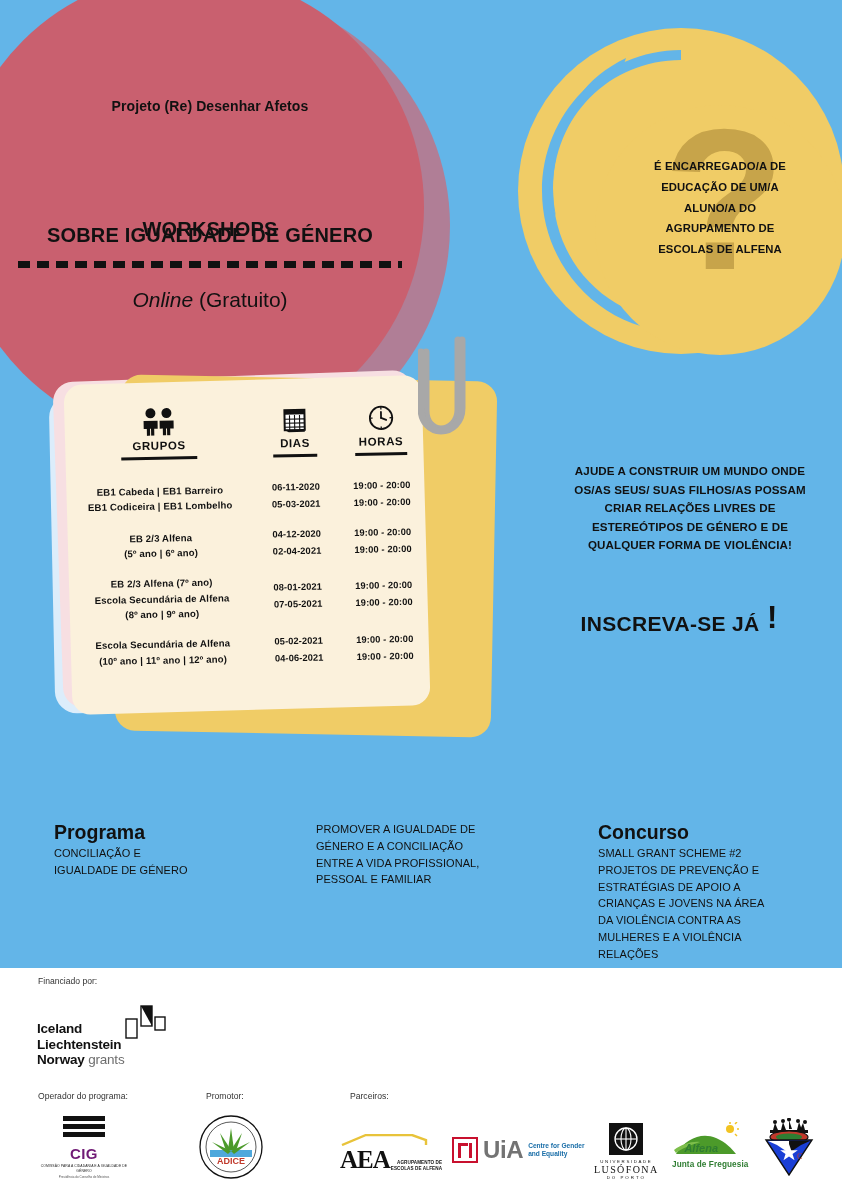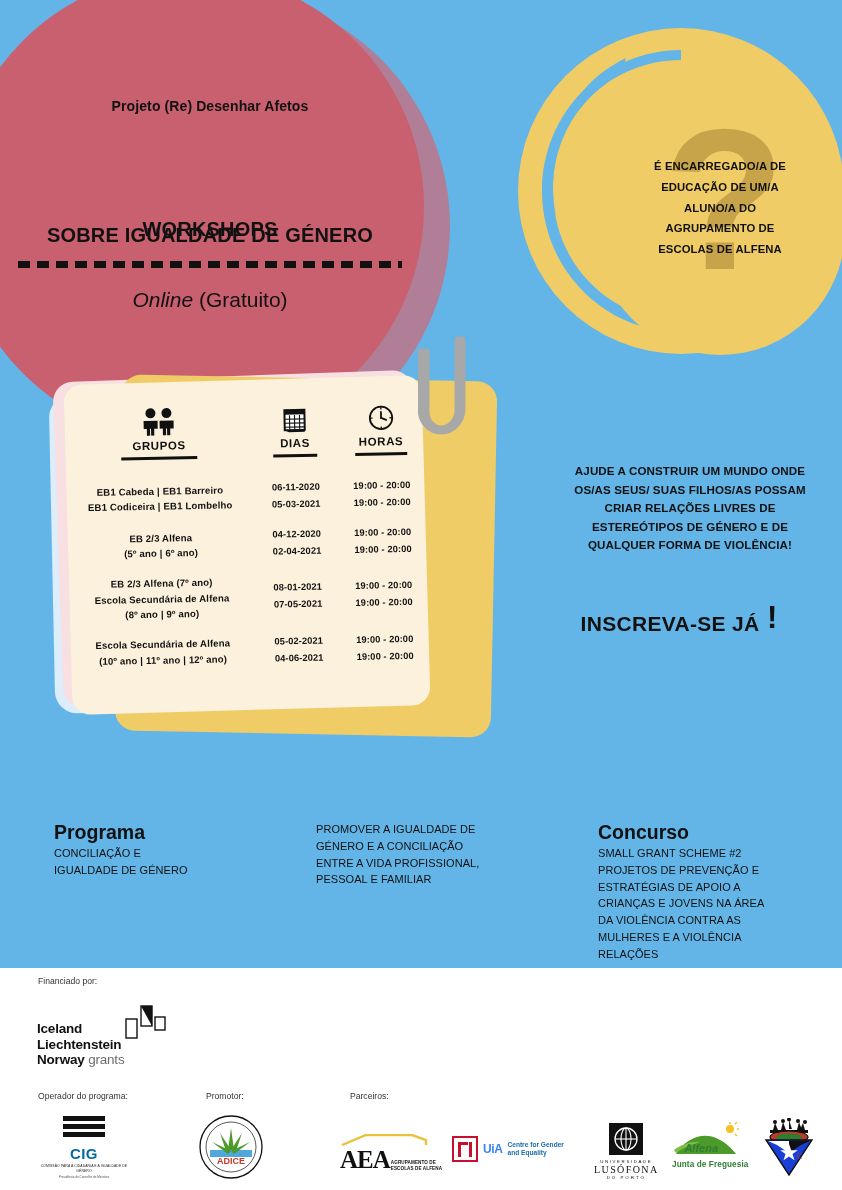--- a/index.html
+++ b/index.html
@@ -337,54 +337,54 @@
   .cig {
     position: absolute;
     left: 38px; top: 1116px;
     width: 92px; text-align: center;
   }
   .cig-bars { width: 42px; margin: 0 auto; }
   .cig-bar {
     height: 5px; background: #111111; margin-bottom: 3px;
   }
   .cig-name {
-    font-size: 15px; font-weight: bold; color: #0369a1;
+    font-size: 15px; font-weight: bold; color: #701a75;
     letter-spacing: .4px; margin-top: 8px;
   }
   .cig-sub {
     font-size: 3.4px; color: #222222; line-height: 4.6px;
     margin-top: 2px; letter-spacing: .1px;
   }
   .cig-sub2 { font-size: 3px; color: #555555; margin-top: 2px; }
 
   
   .adice {
     position: absolute;
     left: 198px; top: 1114px;
     width: 66px; height: 66px;
   }
 
   
-  .aea   { position: absolute; left: 340px; top: 1134px; }
+  .aea   { position: absolute; left: 340px; top: 1134px; text-align: right; }
   .uia   { position: absolute; left: 452px; top: 1136px; }
   .luso  { position: absolute; left: 594px; top: 1122px; }
   .junta { position: absolute; left: 672px; top: 1122px; }
   .crest { position: absolute; left: 760px; top: 1118px; }
 
   .aea-word {
     font-family: "Liberation Serif", serif;
     font-size: 25px; font-weight: bold; color: #111111;
     letter-spacing: -1px;
   }
   .aea-sub {
     font-size: 4.6px; font-weight: bold; color: #111111;
     line-height: 6px; letter-spacing: .1px;
   }
   .uia-word {
-    font-size: 12px; font-weight: bold; color: #3b82f6;
+    font-size: 24px; font-weight: bold; color: #737373;
     letter-spacing: -.4px;
   }
   .uia-sub {
     font-size: 6.6px; font-weight: bold; color: #1a6ea8;
     line-height: 8.4px;
   }
   .luso-top { font-size: 4.4px; letter-spacing: 1.6px; color: #111; }
   .luso-mid {
     font-family: "Liberation Serif", serif;
     font-size: 10px; letter-spacing: 1.4px; color: #111;

